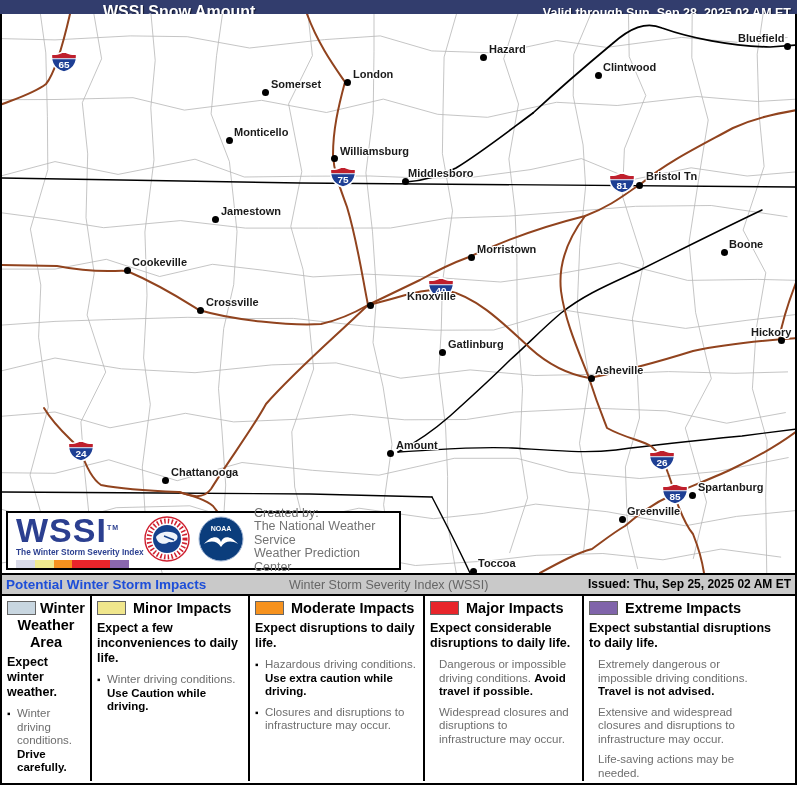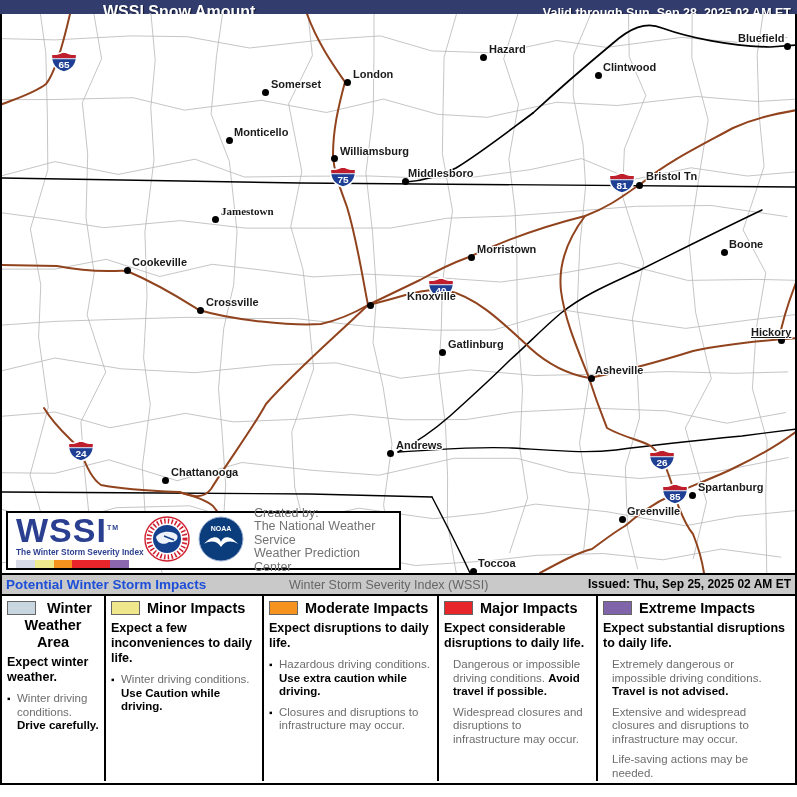--- a/index.html
+++ b/index.html
@@ -119,39 +119,39 @@
         <span class="city-label" style="left: 351px; top: 54px;">London</span>
         <span class="city-dot" style="left: 223.5px; top: 122.5px;"></span>
         <span class="city-label" style="left: 232px; top: 112px;">Monticello</span>
         <span class="city-dot" style="left: 328.5px; top: 140.5px;"></span>
         <span class="city-label" style="left: 338px; top: 131px;">Williamsburg</span>
         <span class="city-dot" style="left: 399.5px; top: 163.5px;"></span>
         <span class="city-label" style="left: 406px; top: 153px;">Middlesboro</span>
         <span class="city-dot" style="left: 633.5px; top: 167.5px;"></span>
         <span class="city-label" style="left: 644px; top: 156px;">Bristol Tn</span>
         <span class="city-dot" style="left: 209.5px; top: 201.5px;"></span>
-        <span class="city-label" style="left: 219px; top: 191px; font-family: Liberation Serif, serif;">Jamestown</span>
+        <span class="city-label" style="left: 219px; top: 191px;">Jamestown</span>
         <span class="city-dot" style="left: 718.5px; top: 234.5px;"></span>
         <span class="city-label" style="left: 727px; top: 224px;">Boone</span>
         <span class="city-dot" style="left: 121.5px; top: 252.5px;"></span>
         <span class="city-label" style="left: 130px; top: 242px;">Cookeville</span>
         <span class="city-dot" style="left: 465.5px; top: 239.5px;"></span>
         <span class="city-label" style="left: 475px; top: 229px;">Morristown</span>
         <span class="city-dot" style="left: 194.5px; top: 292.5px;"></span>
         <span class="city-label" style="left: 204px; top: 282px;">Crossville</span>
         <span class="city-dot" style="left: 364.5px; top: 287.5px;"></span>
         <span class="city-label" style="left: 373px; top: 276px; padding-left: 32px;">Knoxville</span>
         <span class="city-dot" style="left: 436.5px; top: 334.5px;"></span>
         <span class="city-label" style="left: 446px; top: 324px;">Gatlinburg</span>
         <span class="city-dot" style="left: 775.5px; top: 322.5px;"></span>
-        <span class="city-label" style="left: 749px; top: 312px; text-decoration: underline;">Hickory</span>
+        <span class="city-label" style="left: 749px; top: 312px;">Hickory</span>
         <span class="city-dot" style="left: 585.5px; top: 360.5px;"></span>
         <span class="city-label" style="left: 593px; top: 350px;">Asheville</span>
         <span class="city-dot" style="left: 384.5px; top: 435.5px;"></span>
-        <span class="city-label" style="left: 394px; top: 425px;">Andrews</span>
+        <span class="city-label" style="left: 394px; top: 425px;">Amount</span>
         <span class="city-dot" style="left: 159.5px; top: 462.5px;"></span>
         <span class="city-label" style="left: 169px; top: 452px;">Chattanooga</span>
         <span class="city-dot" style="left: 686.5px; top: 477.5px;"></span>
         <span class="city-label" style="left: 696px; top: 467px;">Spartanburg</span>
         <span class="city-dot" style="left: 616.5px; top: 501.5px;"></span>
         <span class="city-label" style="left: 625px; top: 491px;">Greenville</span>
         <span class="city-dot" style="left: 467.5px; top: 553.5px;"></span>
         <span class="city-label" style="left: 476px; top: 543px;">Toccoa</span>
         <span class="shield" style="left: 48px; top: 35.5px;"><svg width="28" height="23" viewBox="0 0 36 30">
             <defs>
@@ -275,21 +275,21 @@
     </div>
   </div>
 
   <div class="bottom">
     <div class="issued">
       <span class="l">Potential Winter Storm Impacts</span>
       <span class="c">Winter Storm Severity Index (WSSI)</span>
       <span class="r">Issued: Thu, Sep 25, 2025 02 AM ET</span>
     </div>
     <div class="cols" id="legend-cols">
-        <div class="col wraphdr" style="width: 102px;">
+        <div class="col wraphdr" style="width: 88px;">
           <div class="colhdr"><span class="swatch" style="background: rgb(200, 214, 224);"></span><span>Winter Weather Area</span></div>
           <div class="summary">Expect winter weather.</div>
           <div class="item bullet">
             <span class="mk">▪</span>
             <span><span>Winter driving conditions.</span> <span class="em">Drive carefully.</span></span>
           </div>
         </div>
         <div class="col" style="width: 158px;">
           <div class="colhdr"><span class="swatch" style="background: rgb(240, 230, 140);"></span><span>Minor Impacts</span></div>
           <div class="summary">Expect a few inconveniences to daily life.</div>

